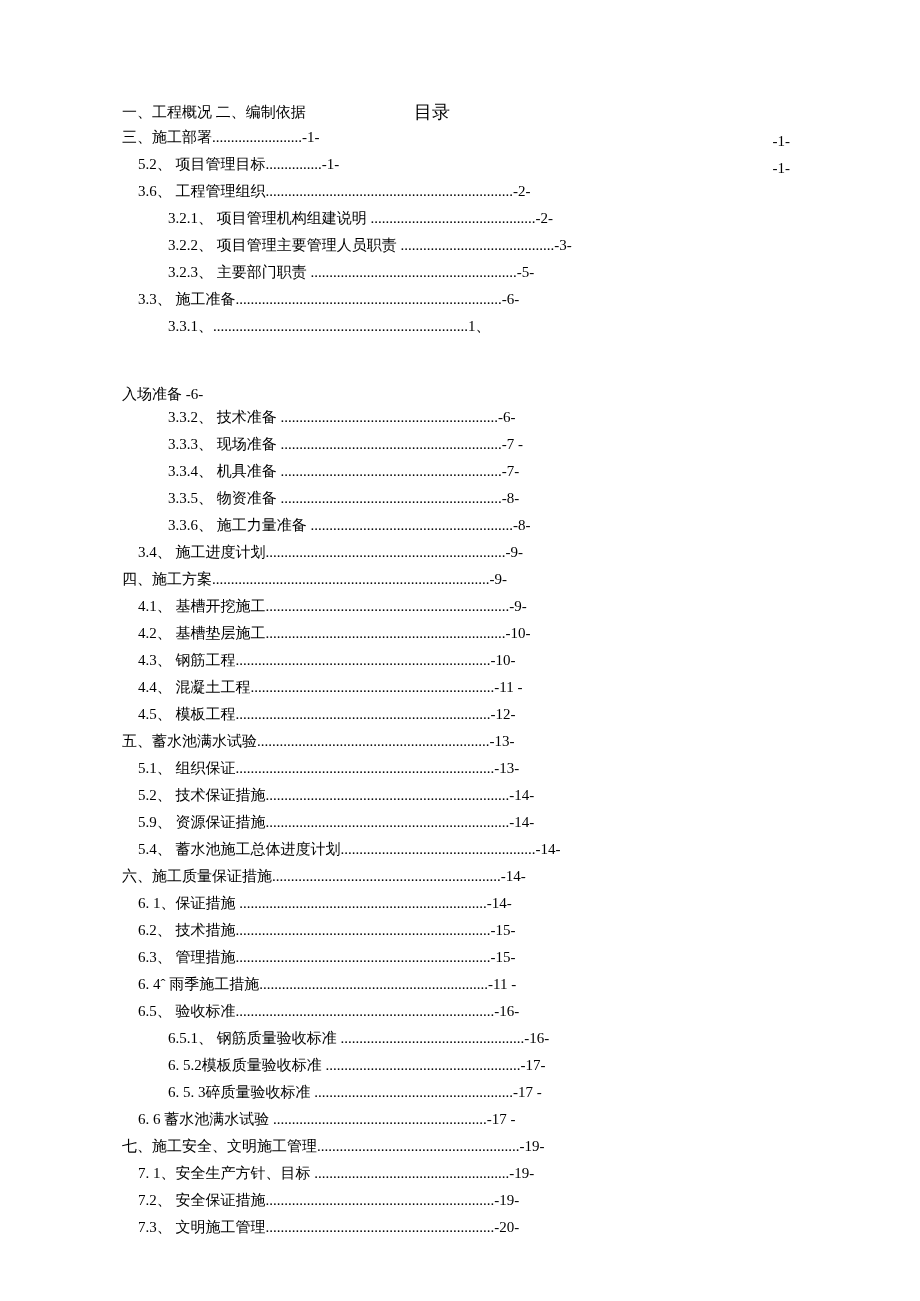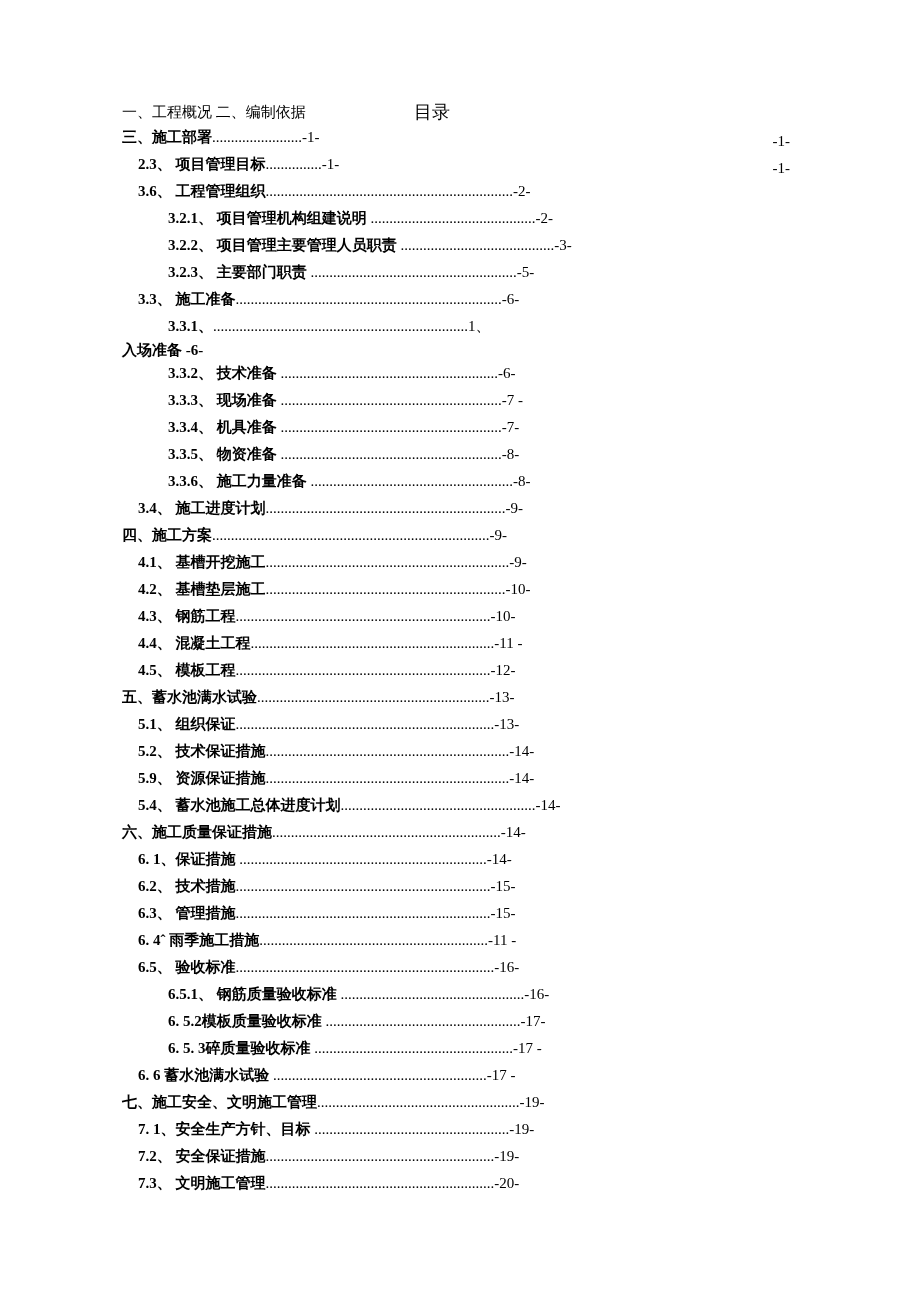--- a/index.html
+++ b/index.html
@@ -34,27 +34,27 @@
       position: relative;
       height: 27px;
       line-height: 27px;
       white-space: nowrap;
     }
     .line-hang {
       position: relative;
       height: 20px;
       line-height: 20px;
       white-space: nowrap;
+      margin-top: 44px;
     }
     .indent-0 { padding-left: 0; }
     .indent-1 { padding-left: 16px; }
     .indent-2 { padding-left: 46px; }
     .label {
       display: inline;
-      font-weight: bold;
     }
     .dots {
       letter-spacing: 0px;
     }
     .pgno {
       display: inline;
     }
     .float-right-block {
       position: absolute;
       right: 130px;
@@ -73,21 +73,21 @@
     <span class="title-center">目录</span>
   </div>
 
   <div class="float-right-block">
     <div>-1-</div>
     <div>-1-</div>
   </div>
 
   <div id="toc-container">
       <div class="line indent-0"><span class="label">三、施工部署</span><span class="dots">........................</span><span class="pgno">-1-</span></div>
-      <div class="line indent-1"><span class="label">2.3、 项目管理目标</span><span class="dots">...............</span><span class="pgno">-1-</span></div>
+      <div class="line indent-1"><span class="label">5.2、 项目管理目标</span><span class="dots">...............</span><span class="pgno">-1-</span></div>
       <div class="line indent-1"><span class="label">3.6、 工程管理组织</span><span class="dots">..................................................................</span><span class="pgno">-2-</span></div>
       <div class="line indent-2"><span class="label">3.2.1、 项目管理机构组建说明 </span><span class="dots">............................................</span><span class="pgno">-2-</span></div>
       <div class="line indent-2"><span class="label">3.2.2、 项目管理主要管理人员职责 </span><span class="dots">.........................................</span><span class="pgno">-3-</span></div>
       <div class="line indent-2"><span class="label">3.2.3、 主要部门职责 </span><span class="dots">.......................................................</span><span class="pgno">-5-</span></div>
       <div class="line indent-1"><span class="label">3.3、 施工准备</span><span class="dots">.......................................................................</span><span class="pgno">-6-</span></div>
       <div class="line indent-2"><span class="label">3.3.1、</span><span class="dots">....................................................................</span><span class="pgno">1、</span></div>
       <div class="line-hang indent-0"><span class="label">入场准备  -6-</span></div>
       <div class="line indent-2"><span class="label">3.3.2、 技术准备 </span><span class="dots">..........................................................</span><span class="pgno">-6-</span></div>
       <div class="line indent-2"><span class="label">3.3.3、 现场准备 </span><span class="dots">...........................................................</span><span class="pgno">-7 -</span></div>
       <div class="line indent-2"><span class="label">3.3.4、 机具准备 </span><span class="dots">...........................................................</span><span class="pgno">-7-</span></div>

